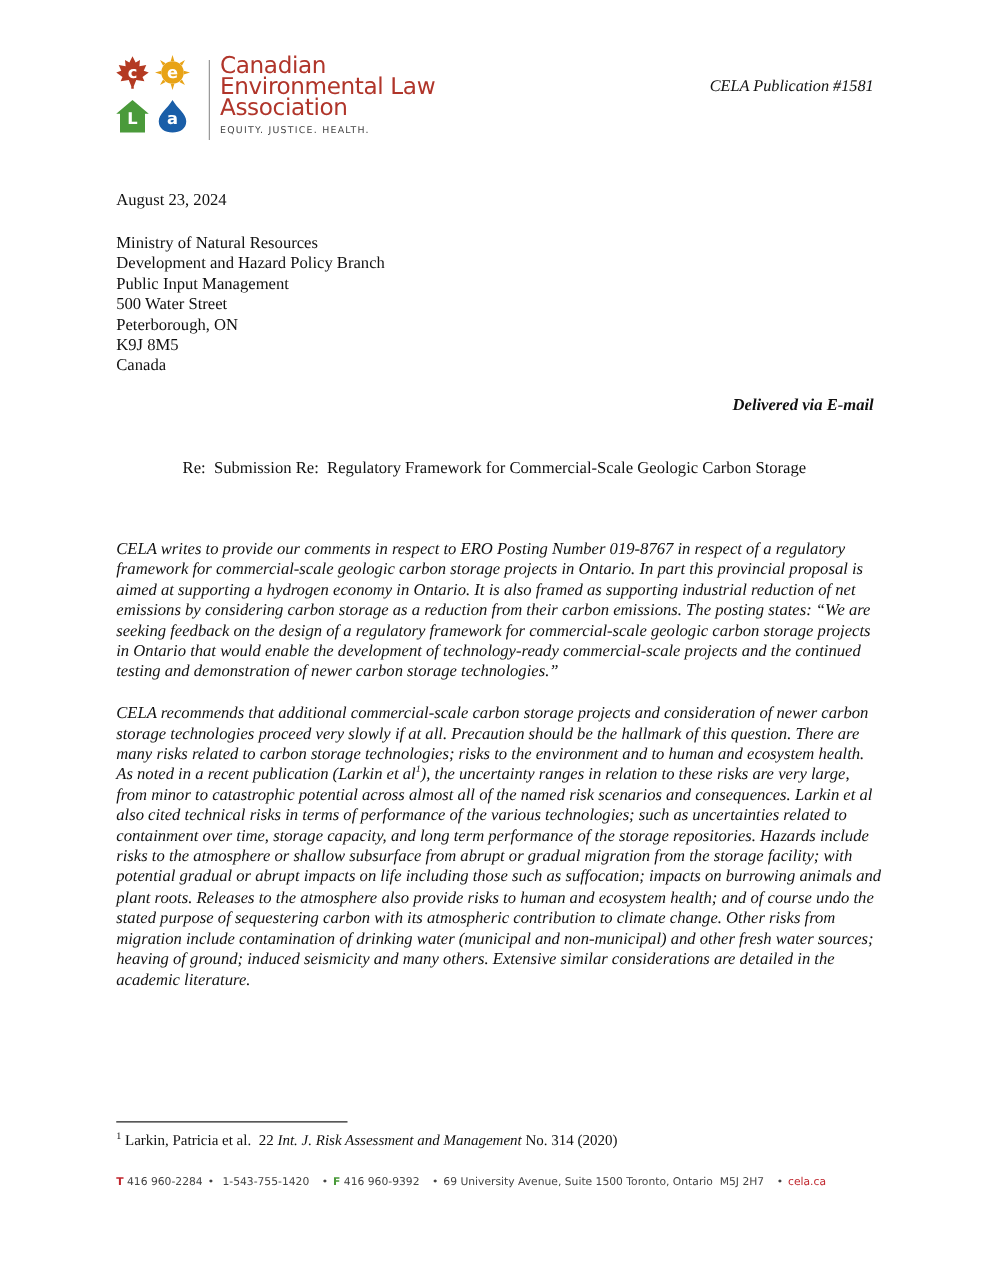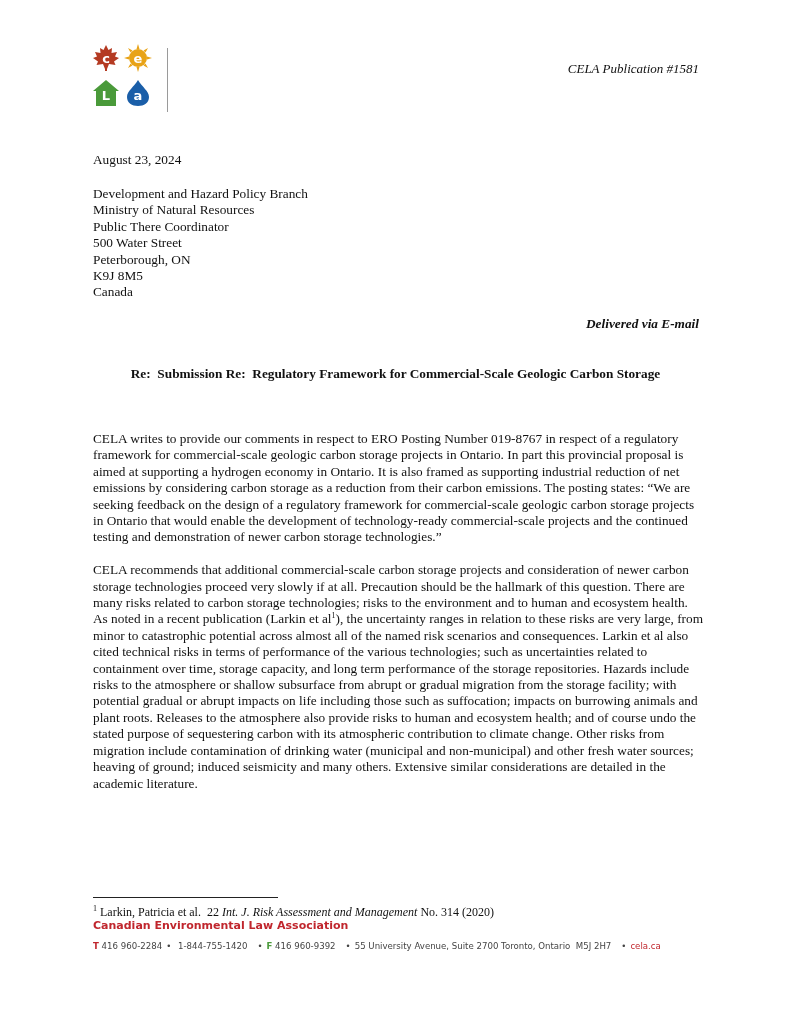--- a/index.html
+++ b/index.html
@@ -21,24 +21,24 @@
     .logo-text { position: absolute; left: 86px; top: 2px; }
     .logo-name { font-family: "DejaVu Sans", sans-serif; color: #b0352a; font-size: 18.5px; line-height: 17px; letter-spacing: -0.3px; }
     .logo-tagline { font-family: "DejaVu Sans", sans-serif; color: #444; font-size: 7.5px; letter-spacing: 1px; margin-top: 4px; }
 
     .pub { position: absolute; right: 92px; top: 61px; font-style: italic; font-size: 13px; margin-left: 33px; }
 
     .date { position: absolute; left: 93px; top: 152px; font-size: 13.3px; }
     .address { position: absolute; left: 93px; top: 186px; font-size: 13.3px; line-height: 16.4px; }
     .delivered { position: absolute; right: 92px; top: 316px; font-size: 13.3px; font-weight: bold; font-style: italic; }
 
-    .subject { position: absolute; left: 93px; top: 366px; width: 605px; text-align: center; font-weight: bold; font-size: 13.3px; line-height: 16.4px; }
+    .subject { position: absolute; left: 93px; top: 366px; width: 605px; text-align: center; font-weight: normal; font-size: 13.3px; line-height: 16.4px; }
 
     .body { position: absolute; left: 93px; top: 431px; width: 612px; font-size: 13.3px; line-height: 16.4px; }
-    .body p { margin: 0 0 16.4px 0; }
+    .body p { margin: 0 0 16.4px 0; font-style: italic; }
     sup { font-size: 8px; line-height: 0; vertical-align: super; }
 
     .fn-rule { position: absolute; left: 93px; top: 897px; width: 185px; height: 1px; background: #222; }
     .footnote { position: absolute; left: 93px; top: 905px; font-size: 12px; }
     .footer-org { position: absolute; left: 93px; top: 919px; font-family: "DejaVu Sans", sans-serif; font-weight: bold; color: #c0262d; font-size: 11px; }
     .footer-contact { position: absolute; left: 93px; top: 941px; font-family: "DejaVu Sans", sans-serif; color: #444; font-size: 8.6px; white-space: nowrap; }
     .footer-contact .t { color: #c0262d; font-weight: bold; }
     .footer-contact .f { color: #4a9a3a; font-weight: bold; }
     .footer-contact .web { color: #c0262d; }
     .footer-contact .sep { margin: 0 4px; }
@@ -79,51 +79,56 @@
         <span style="margin-top:5px">L</span>
       </div>
       <div class="li li-a">
         <svg width="28" height="28" viewBox="0 0 28 28">
             <path d="M14 1 C18 8 25 12 25 18 C25 24 20 27 14 27 C8 27 3 24 3 18 C3 12 10 8 14 1 Z" fill="#1a5ea8"></path>
           </svg>
         <span style="margin-top:5px">a</span>
       </div>
     </div>
     <div class="logo-divider"></div>
+    <div class="logo-text">
+      <div class="logo-name">Canadian</div>
+      <div class="logo-name">Environmental Law</div>
+      <div class="logo-name">Association</div>
+      <div class="logo-tagline">EQUITY. JUSTICE. HEALTH.</div>
+    </div>
   </div>
 
   <div class="pub">CELA Publication #1581</div>
 
   <div class="date">August 23, 2024</div>
 
   <div class="address">
+    <div>Ministry of Natural Resources</div>
     <div>Development and Hazard Policy Branch</div>
-    <div>Ministry of Natural Resources</div>
-    <div>Public There Coordinator</div>
+    <div>Public Input Management</div>
     <div>500 Water Street</div>
     <div>Peterborough, ON</div>
     <div>K9J 8M5</div>
     <div>Canada</div>
   </div>
 
   <div class="delivered">Delivered via E-mail</div>
 
   <div class="subject">
     <div style="white-space:pre">Re:  Submission Re:  Regulatory Framework for Commercial-Scale Geologic Carbon Storage</div>
   </div>
 
   <div class="body">
     <p>CELA writes to provide our comments in respect to ERO Posting Number 019-8767 in respect of a regulatory framework for commercial-scale geologic carbon storage projects in Ontario.  In part this provincial proposal is aimed at supporting a hydrogen economy in Ontario. It is also framed as supporting industrial reduction of net emissions by considering carbon storage as a reduction from their carbon emissions.  The posting states: “We are seeking feedback on the design of a regulatory framework for commercial-scale geologic carbon storage projects in Ontario that would enable the development of technology-ready commercial-scale projects and the continued testing and demonstration of newer carbon storage technologies.”</p>
     <p><span>CELA recommends that additional commercial-scale carbon storage projects and consideration of newer carbon storage technologies proceed very slowly if at all.  Precaution should be the hallmark of this question.  There are many risks related to carbon storage technologies; risks to the environment and to human and ecosystem health.  As noted in a recent publication (Larkin et al</span><sup>1</sup><span>), the uncertainty ranges in relation to these risks are very large, from minor to catastrophic potential across almost all of the named risk scenarios and consequences.  Larkin et al also cited technical risks in terms of performance of the various technologies; such as uncertainties related to containment over time, storage capacity, and long term performance of the storage repositories.  Hazards include risks to the atmosphere or shallow subsurface from abrupt or gradual migration from the storage facility; with potential gradual or abrupt impacts on life including those such as suffocation; impacts on burrowing animals and plant roots. Releases to the atmosphere also provide risks to human and ecosystem health; and of course undo the stated purpose of sequestering carbon with its atmospheric contribution to climate change.  Other risks from migration include contamination of drinking water (municipal and non-municipal) and other fresh water sources; heaving of ground; induced seismicity and many others.  Extensive similar considerations are detailed in the academic literature.</span></p>
   </div>
 
   <div class="fn-rule"></div>
   <div class="footnote"><sup>1</sup><span style="white-space:pre"> Larkin, Patricia et al.  22 </span><i>Int. J. Risk Assessment and Management</i><span style="white-space:pre"> No. 314 (2020)</span></div>
 
-  <div class="footer-org">Canadian Environmental Law Association</div>
   <div class="footer-contact">
     <span class="t">T</span>
     <span>416 960-2284</span><span class="sep">•</span>
-    <span>1-844-755-1420</span><span class="sep" style="margin-left:10px">•</span><span class="f">F</span>
-    <span>416 960-9392</span><span class="sep" style="margin-left:10px">•</span><span style="white-space:pre">55 University Avenue, Suite 2700 Toronto, Ontario  M5J 2H7</span><span class="sep" style="margin-left:10px">•</span><span class="web">cela.ca</span>
+    <span>1-543-755-1420</span><span class="sep" style="margin-left:10px">•</span><span class="f">F</span>
+    <span>416 960-9392</span><span class="sep" style="margin-left:10px">•</span><span style="white-space:pre">69 University Avenue, Suite 1500 Toronto, Ontario  M5J 2H7</span><span class="sep" style="margin-left:10px">•</span><span class="web">cela.ca</span>
   </div>
 
 </div>
 
 </body></html>

